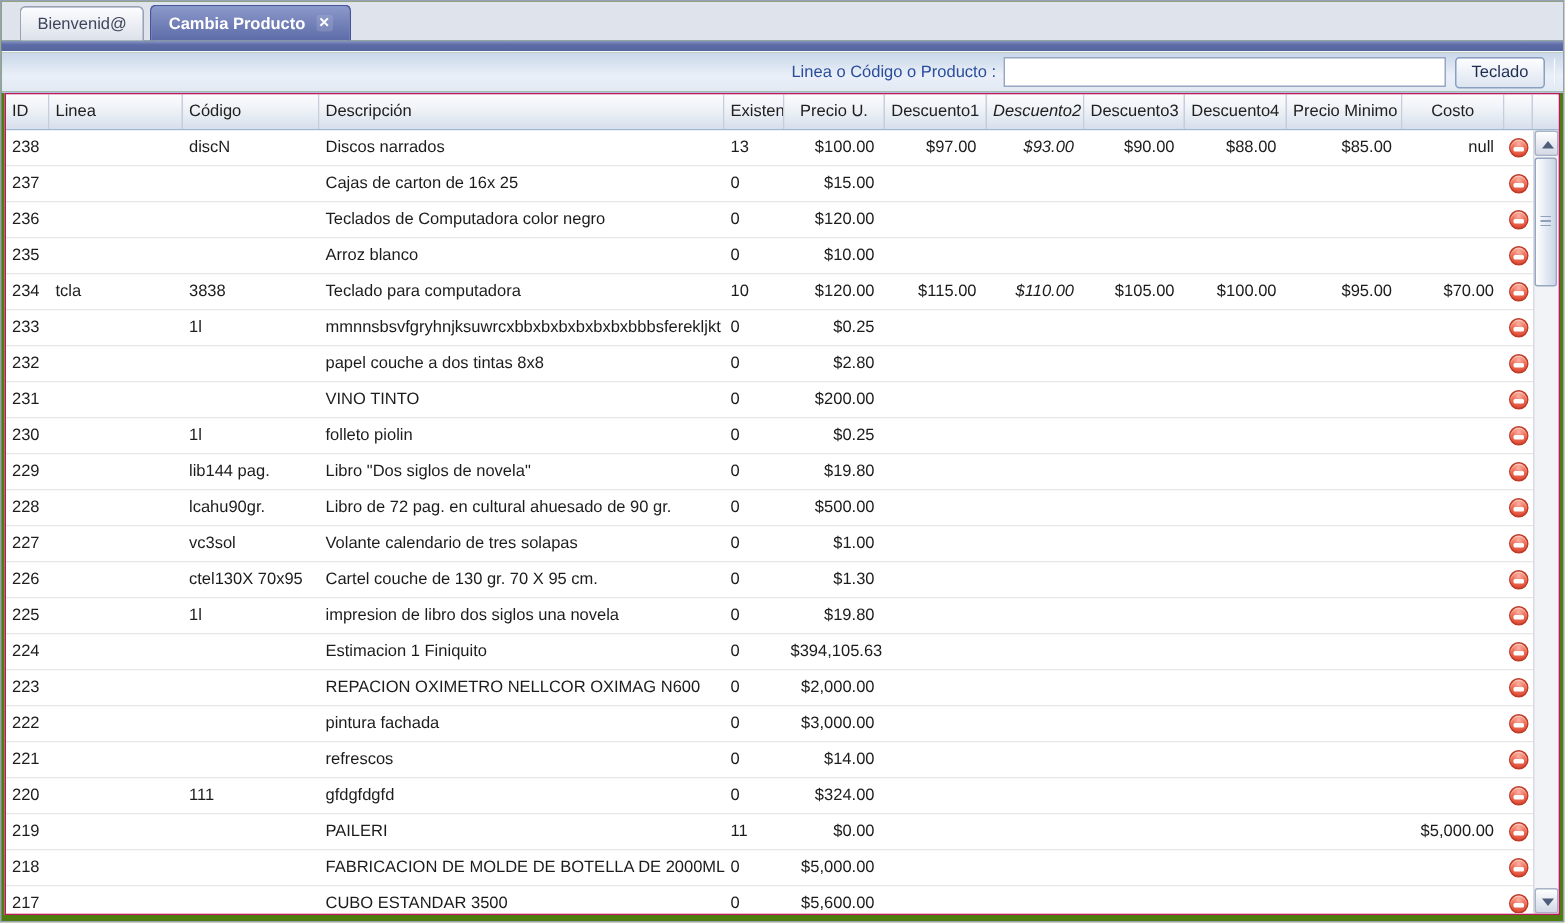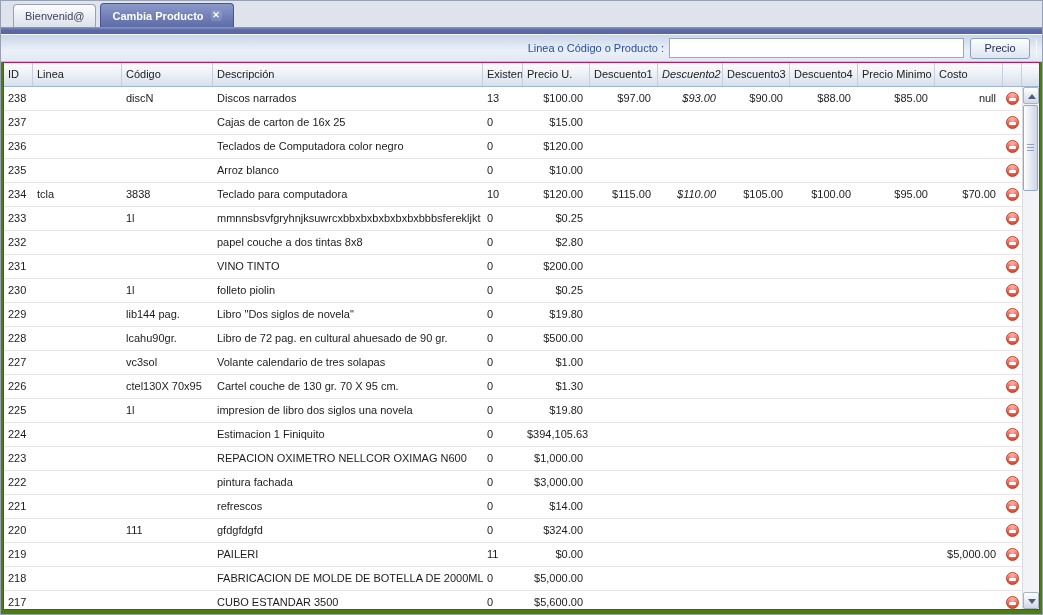--- a/index.html
+++ b/index.html
@@ -47,21 +47,21 @@
   }
   .hcell.hfill{flex:1;border-right:none;cursor:default;}
   .gbody{position:absolute;top:24px;left:0;width:1018px;bottom:0;overflow:hidden;background:#fff;}
   .grow{display:flex;height:24px;border-bottom:1px solid #e6e6e6;background:#fff;cursor:default;}
   .cell{height:23px;line-height:23px;padding:0 4px;white-space:nowrap;overflow:hidden;flex:none;}
   .cell.num{text-align:right;padding-right:7px;}
   .col-id{width:29px;}  .col-linea{width:89px;} .col-codigo{width:91px;}
   .col-descripcion{width:270px;} .col-exist{width:40px;} .col-precio{width:67px;}
   .col-d1{width:68px;} .col-d2{width:65px;font-style:italic;} .col-d3{width:67px;} .col-d4{width:68px;}
   .col-pmin{width:77px;} .col-costo{width:68px;} .col-del{width:19px;}
-  .hcell.hnum{}
+  .hcell.hnum{text-align:center;}
   .cell.col-del{display:flex;align-items:center;justify-content:center;padding:0;}
   .del-ico{
     width:13px;height:13px;border-radius:50%;position:relative;cursor:pointer;
     background:radial-gradient(circle at 50% 28%, #fcb3a4, #ef6a52 48%, #d4412c 92%);
     border:1px solid #bf3a27;box-shadow:inset 0 1px 1px rgba(255,255,255,.55);
   }
   .del-ico::after{content:"";position:absolute;left:2px;right:2px;top:5px;height:3px;background:#fff;border-radius:1px;}
   
   .vscroll{position:absolute;top:24px;right:0;width:17px;bottom:0;background:#f2f3f7;border-left:1px solid #d8dbe2;}
   .sb-btn{position:absolute;left:0;width:16px;height:17px;background:linear-gradient(#fefefe,#d3d9e6);border:1px solid #a9b3c6;border-radius:2px;cursor:pointer;}
@@ -85,21 +85,21 @@
     <div class="tab active">
       <span>Cambia Producto</span>
       <span class="tab-close">✕</span>
     </div>
   </div>
   <div class="tabstrip-bottom"></div>
 
   <div class="toolbar">
     <span class="search-label">Linea o Código o Producto :</span>
     <input class="search-input" type="text" value="" style="">
-    <button class="buscar-btn">Precio</button>
+    <button class="buscar-btn">Teclado</button>
     <span class="tb-sep"></span>
   </div>
 
   <div class="grid">
     <div class="ghead" id="ghead">
         <div class="hcell col-id">ID</div>
         <div class="hcell col-linea">Linea</div>
         <div class="hcell col-codigo">Código</div>
         <div class="hcell col-descripcion">Descripción</div>
         <div class="hcell col-exist">Existencia</div>
@@ -368,21 +368,21 @@
           <div class="cell col-del">
             <span class="del-ico"></span>
           </div>
         </div>
         <div class="grow">
           <div class="cell col-id">223</div>
           <div class="cell col-linea"></div>
           <div class="cell col-codigo"></div>
           <div class="cell col-descripcion">REPACION OXIMETRO NELLCOR OXIMAG N600</div>
           <div class="cell col-exist">0</div>
-          <div class="cell col-precio num">$1,000.00</div>
+          <div class="cell col-precio num">$2,000.00</div>
           <div class="cell col-d1 num"></div>
           <div class="cell col-d2 num"></div>
           <div class="cell col-d3 num"></div>
           <div class="cell col-d4 num"></div>
           <div class="cell col-pmin num"></div>
           <div class="cell col-costo num"></div>
           <div class="cell col-del">
             <span class="del-ico"></span>
           </div>
         </div>

